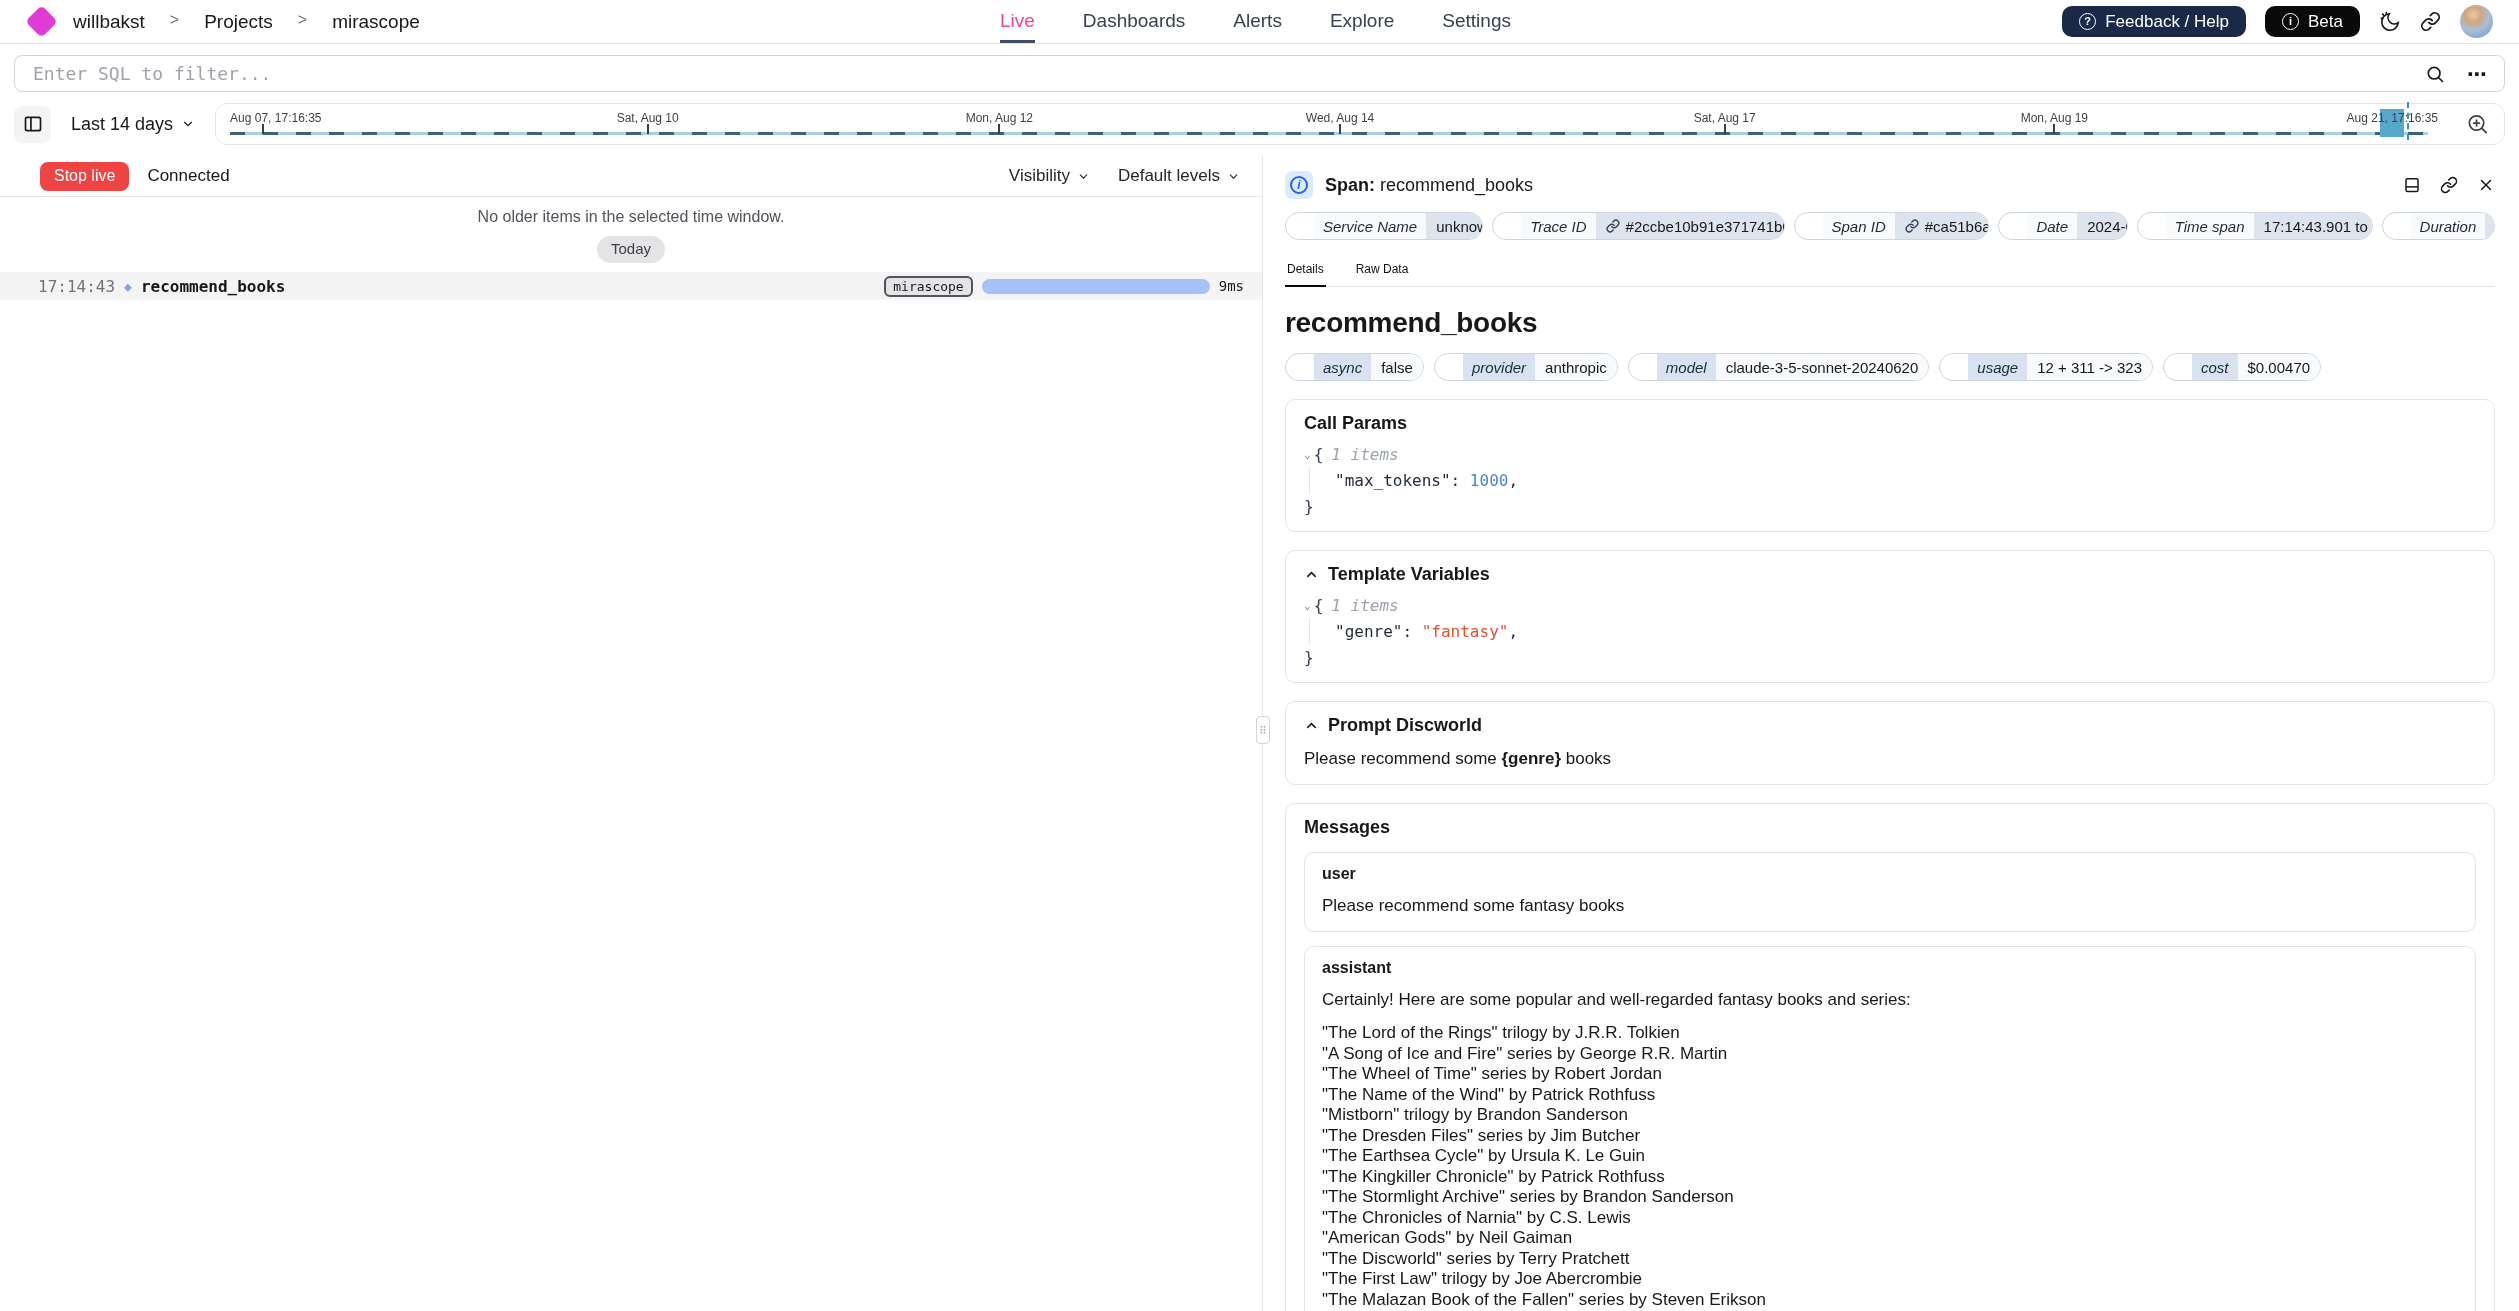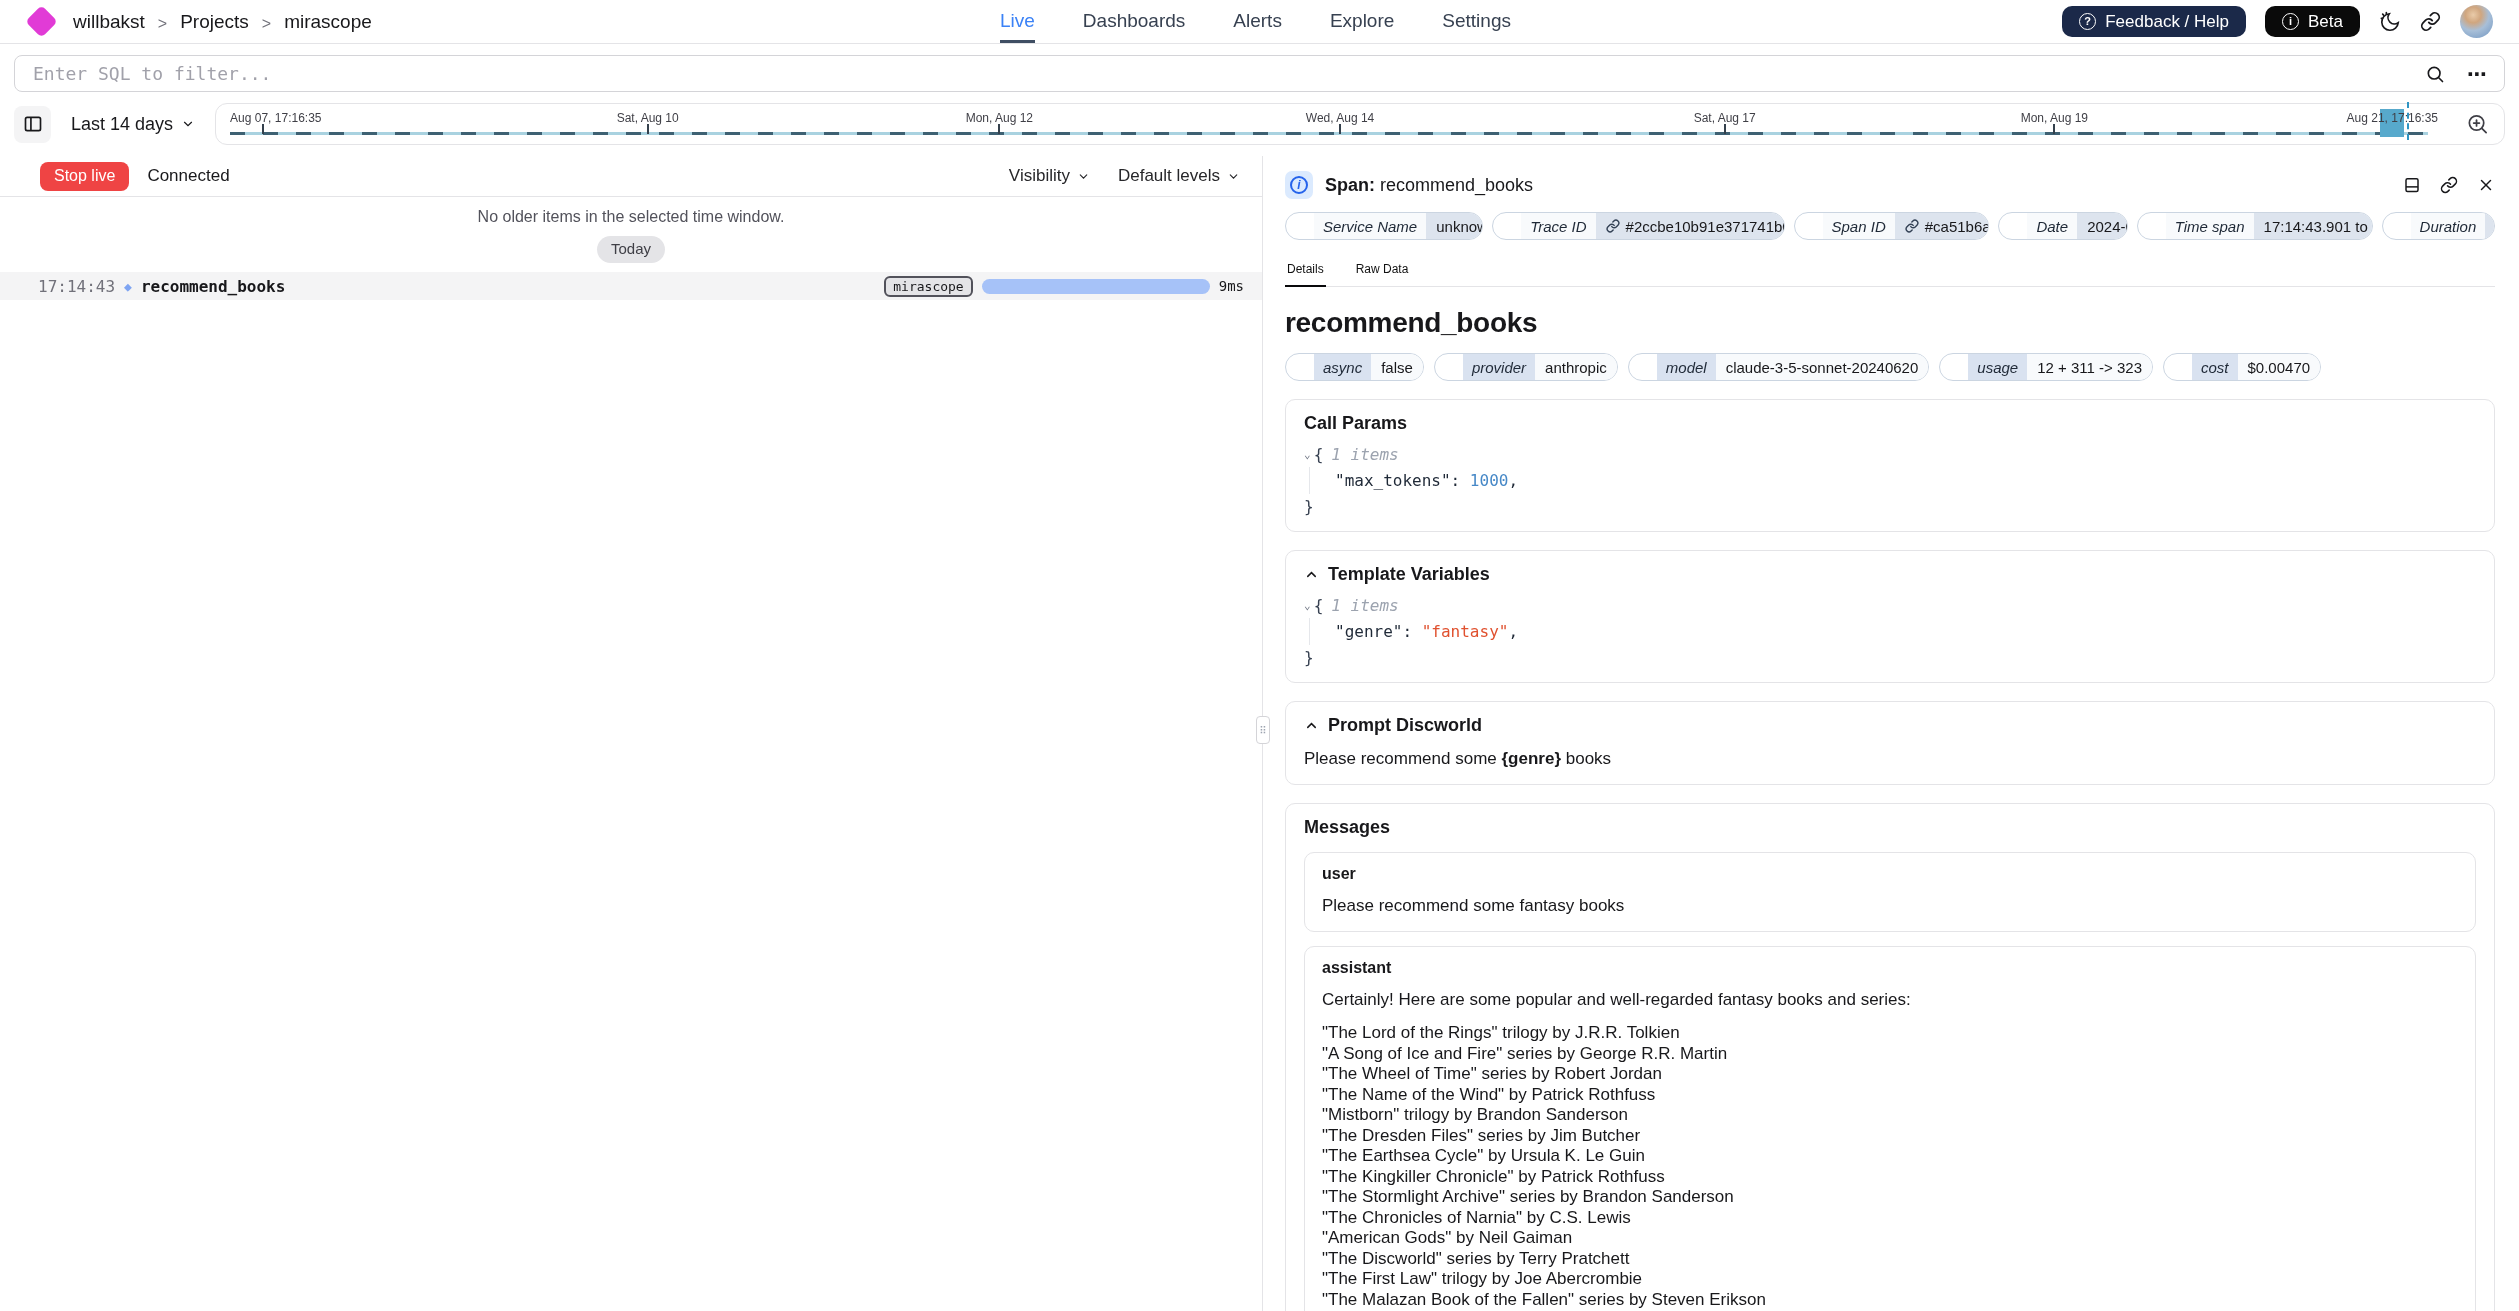--- a/index.html
+++ b/index.html
@@ -5,26 +5,26 @@
   * { box-sizing: border-box; }
   html,body { margin:0; padding:0; }
   body {
     width:2519px; height:1311px; overflow:hidden; background:#fff; color:#18181b;
     font-family:"Liberation Sans","DejaVu Sans",sans-serif; display:flex; flex-direction:column;
   }
 
   
   .app-header { position:relative; display:flex; align-items:center; height:44px; padding:0 26px; border-bottom:1px solid #e4e4e7; flex:0 0 auto; }
   .logo { width:23px; height:23px; background:#e13bd6; border-radius:5px; transform:rotate(45deg); margin:0 20px 0 4px; flex:0 0 auto; }
-  .breadcrumb { display:flex; align-items:flex-end; gap:13px; font-size:19px; }
+  .breadcrumb { display:flex; align-items:flex-start; gap:25px; font-size:19px; }
   .crumb { color:#18181b; cursor:pointer; }
   .crumb-sep { color:#71717a; font-size:16px; }
   .top-nav { position:absolute; left:1000px; top:0; bottom:0; display:flex; gap:48px; }
   .nav-item { display:flex; align-items:center; font-size:19px; color:#374151; border-bottom:3px solid transparent; padding-top:2px; cursor:pointer; }
-  .nav-item.active { color:#3b82f6; border-bottom-color:#3f4e63; }
+  .nav-item.active { color:#ec4899; border-bottom-color:#3f4e63; }
   .header-right { margin-left:auto; display:flex; align-items:center; gap:19px; }
   .pill-btn { display:inline-flex; align-items:center; gap:9px; height:31px; padding:0 17px; border-radius:10px; color:#fff; font-size:17px; border:none; cursor:pointer; }
   .pill-btn.feedback { background:#1b2949; }
   .pill-btn.beta { background:#0a0a0a; }
   .circle-glyph { display:inline-flex; align-items:center; justify-content:center; width:17px; height:17px; border:1.5px solid #fff; border-radius:50%; font-size:11px; font-weight:bold; line-height:1; }
   .icon-btn { display:inline-flex; color:#18181b; cursor:pointer; background:none; border:none; padding:0; }
   .avatar { width:33px; height:33px; border-radius:50%; cursor:pointer;
     background: radial-gradient(circle at 40% 30%, #e9cba9 0%, #d0a67f 26%, #a8bfd8 52%, #6d93bf 100%); }
 
   

